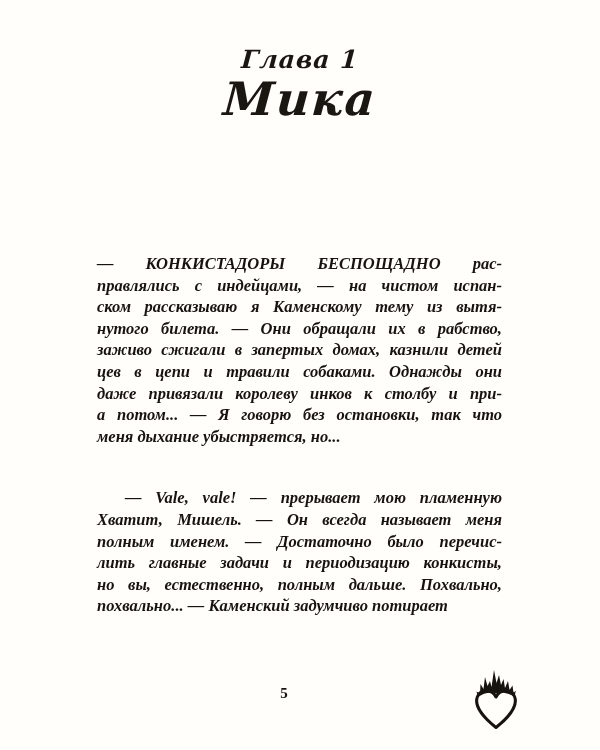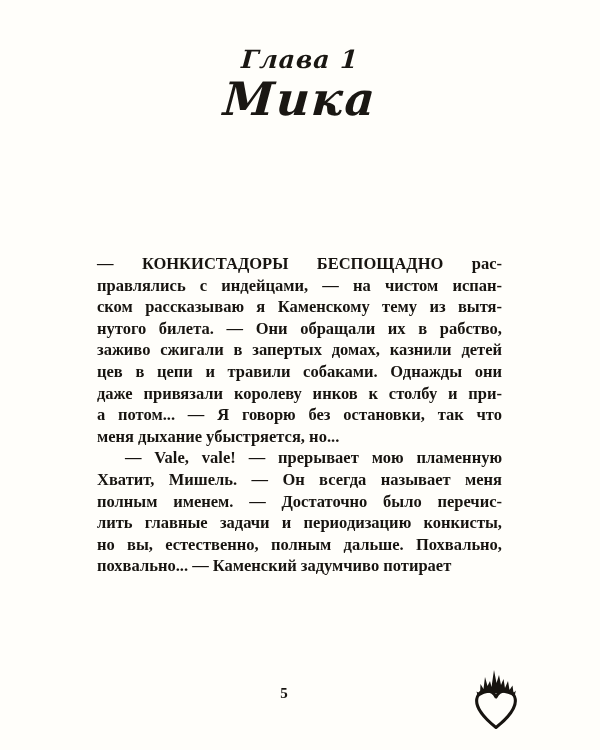--- a/index.html
+++ b/index.html
@@ -49,26 +49,28 @@
     font-size: 16.5px;
     font-weight: 700;
     line-height: 21.6px;
     color: #171410;
   }
   .line {
     text-align: justify;
     text-align-last: justify;
     white-space: normal;
     height: 21.6px;
+    font-style: italic;
   }
   .line.para-end {
     text-align-last: left;
   }
   .line.indent {
     padding-left: 28px;
+    margin-top: 40px;
   }
   .page-number {
     position: absolute;
     top: 685px;
     left: 0;
     width: 568px;
     text-align: center;
     font-size: 15px;
     font-weight: 700;
     color: #171410;

